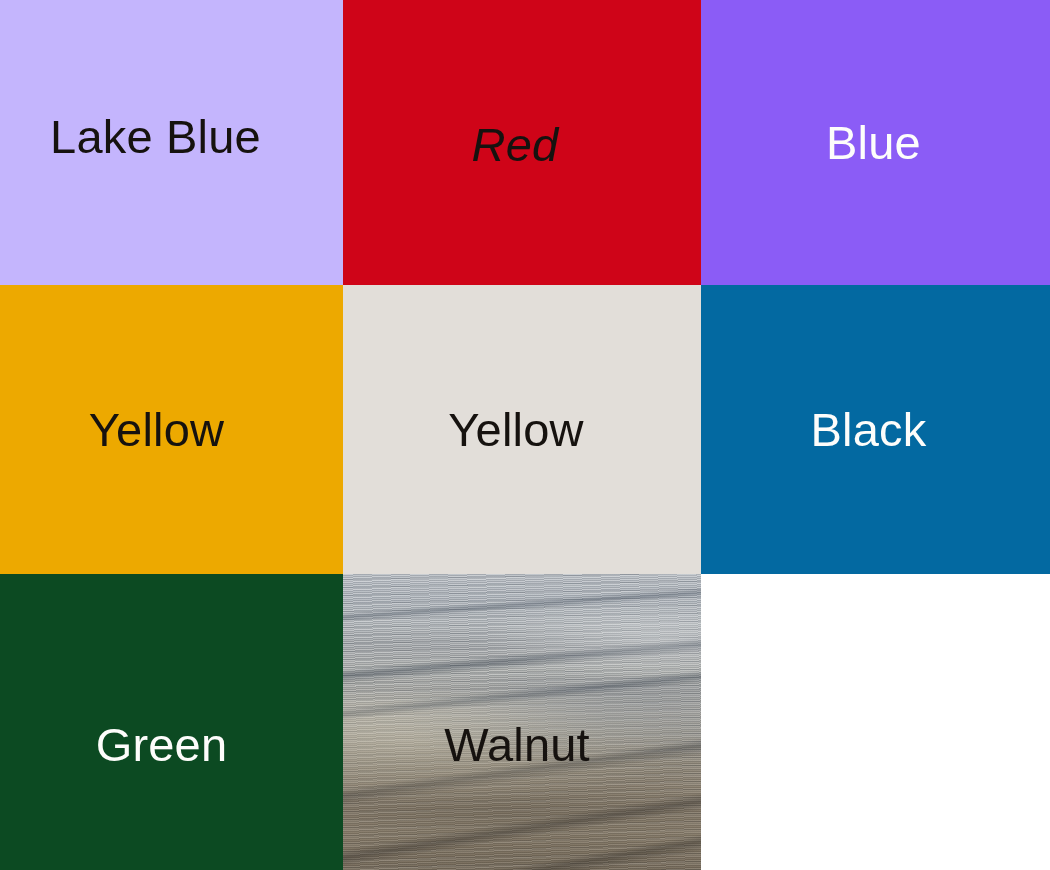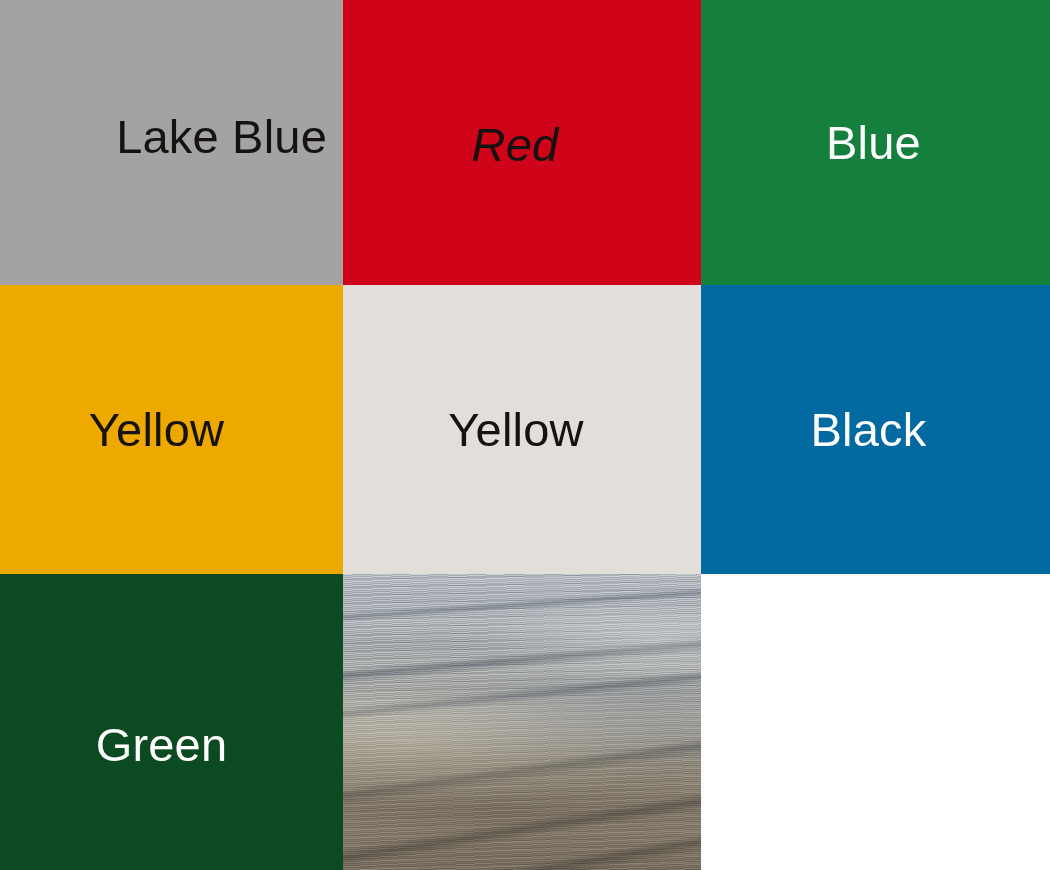--- a/index.html
+++ b/index.html
@@ -150,29 +150,29 @@
     background-image:
       linear-gradient(168deg, rgba(196,182,150,0.00) 0%, rgba(196,182,150,0.00) 28%, rgba(196,182,150,0.20) 30%, rgba(196,182,150,0.00) 33%),
       linear-gradient(166deg, rgba(190,176,144,0.00) 0%, rgba(190,176,144,0.00) 55%, rgba(190,176,144,0.18) 57%, rgba(190,176,144,0.00) 60%);
   }
 </style>
 </head>
 <body>
 
 <div id="swatch-grid">
 
-  <div class="swatch sw-lakeblue" style="background:#a3a3a3;justify-content:flex-end;">
+  <div class="swatch sw-lakeblue" style="background:#c4b5fd;">
     <span class="swatch-label label-dark">Lake Blue</span>
   </div>
 
   <div class="swatch sw-red" style="background:#cf0418;">
     <span class="swatch-label label-dark">Red</span>
   </div>
 
-  <div class="swatch sw-blue" style="background:#15803d;">
+  <div class="swatch sw-blue" style="background:#8b5cf6;">
     <span class="swatch-label label-light">Blue</span>
   </div>
 
   <div class="swatch sw-yellow" style="background:#eda900;">
     <span class="swatch-label label-dark">Yellow</span>
   </div>
 
   <div class="swatch sw-white" style="background:#e2ded9;">
     <span class="swatch-label label-dark">Yellow</span>
   </div>
@@ -185,16 +185,17 @@
     <span class="swatch-label label-light">Green</span>
   </div>
 
   <div class="swatch sw-walnut">
     <div class="texture walnut-base"></div>
     <div class="texture walnut-grain-fine"></div>
     <div class="texture walnut-grain-fine2"></div>
     <div class="texture walnut-bands"></div>
     <div class="texture walnut-arcs"></div>
     <div class="texture walnut-warm"></div>
+    <span class="swatch-label label-dark">Walnut</span>
   </div>
 
 
 </div>
 
 </body></html>

